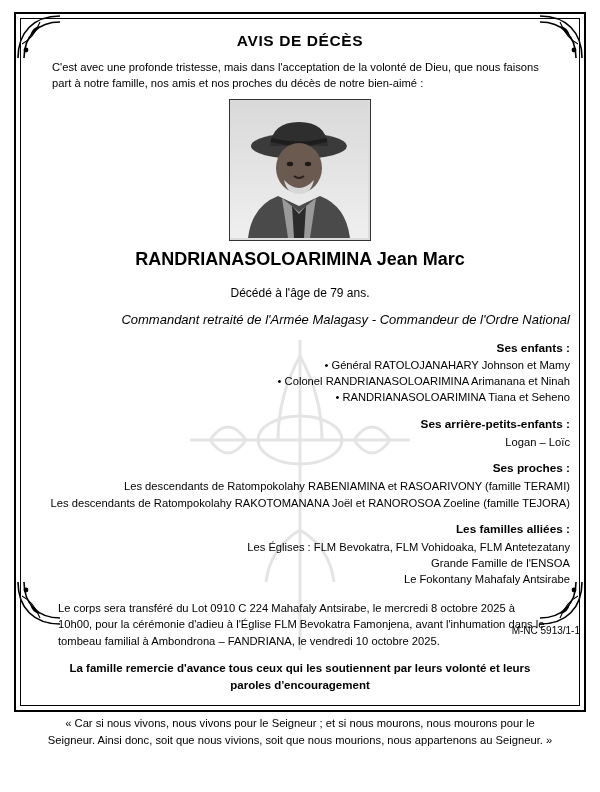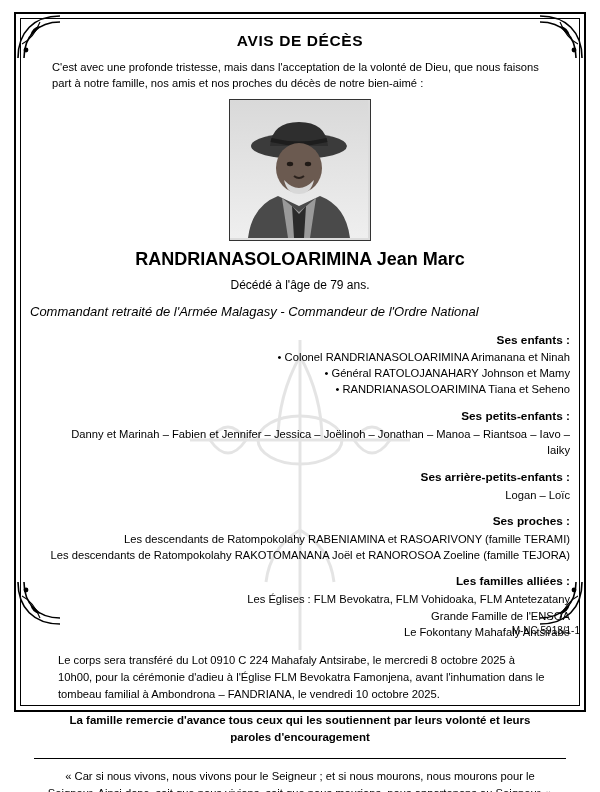--- a/index.html
+++ b/index.html
@@ -100,29 +100,29 @@
     border: 1px solid #333;
     background: #dcdcdc;
     position: relative;
     overflow: hidden;
   }
 
   .name {
     text-align: center;
     font-weight: bold;
     font-size: 18px;
-    margin: 8px 0 8px 0;
+    margin: 8px 0 16px 0;
   }
   .age {
     text-align: center;
     font-size: 12px;
     margin-bottom: 12px;
   }
   .rank {
-    text-align: left;
+    text-align: right;
     font-size: 13px;
     font-style: italic;
     margin: 0 0 14px 0;
   }
 
   .section {
     margin: 0 0 11px 0;
     padding-left: 16px;
     text-align: right;
   }
@@ -272,30 +272,26 @@
       </div>
     </div>
 
     <div class="name">RANDRIANASOLOARIMINA Jean Marc</div>
     <div class="age">Décédé à l'âge de 79 ans.</div>
     <div class="rank">Commandant  retraité de l'Armée Malagasy - Commandeur de l'Ordre National</div>
 
     <div class="section">
       <div class="section-head">Ses enfants :</div>
       <ul>
+        <li>Général RATOLOJANAHARY Johnson et Mamy</li>
         <li>Colonel RANDRIANASOLOARIMINA Arimanana et Ninah</li>
-        <li>Général RATOLOJANAHARY Johnson et Mamy</li>
         <li>RANDRIANASOLOARIMINA Tiana et Seheno</li>
       </ul>
     </div>
 
-    <div class="section">
-      <div class="section-head">Ses petits-enfants :</div>
-      <div class="plain-line">Danny et Marinah – Fabien et Jennifer – Jessica – Joëlinoh – Jonathan – Manoa – Riantsoa – Iavo – Iaiky</div>
-    </div>
 
     <div class="section">
       <div class="section-head">Ses arrière-petits-enfants :</div>
       <div class="plain-line indent">Logan – Loïc</div>
     </div>
 
     <div class="section">
       <div class="section-head">Ses proches :</div>
       <div class="plain-line">Les descendants de Ratompokolahy RABENIAMINA et RASOARIVONY (famille TERAMI)</div>
       <div class="plain-line">Les descendants de Ratompokolahy RAKOTOMANANA Joël et RANOROSOA Zoeline (famille TEJORA)</div>

